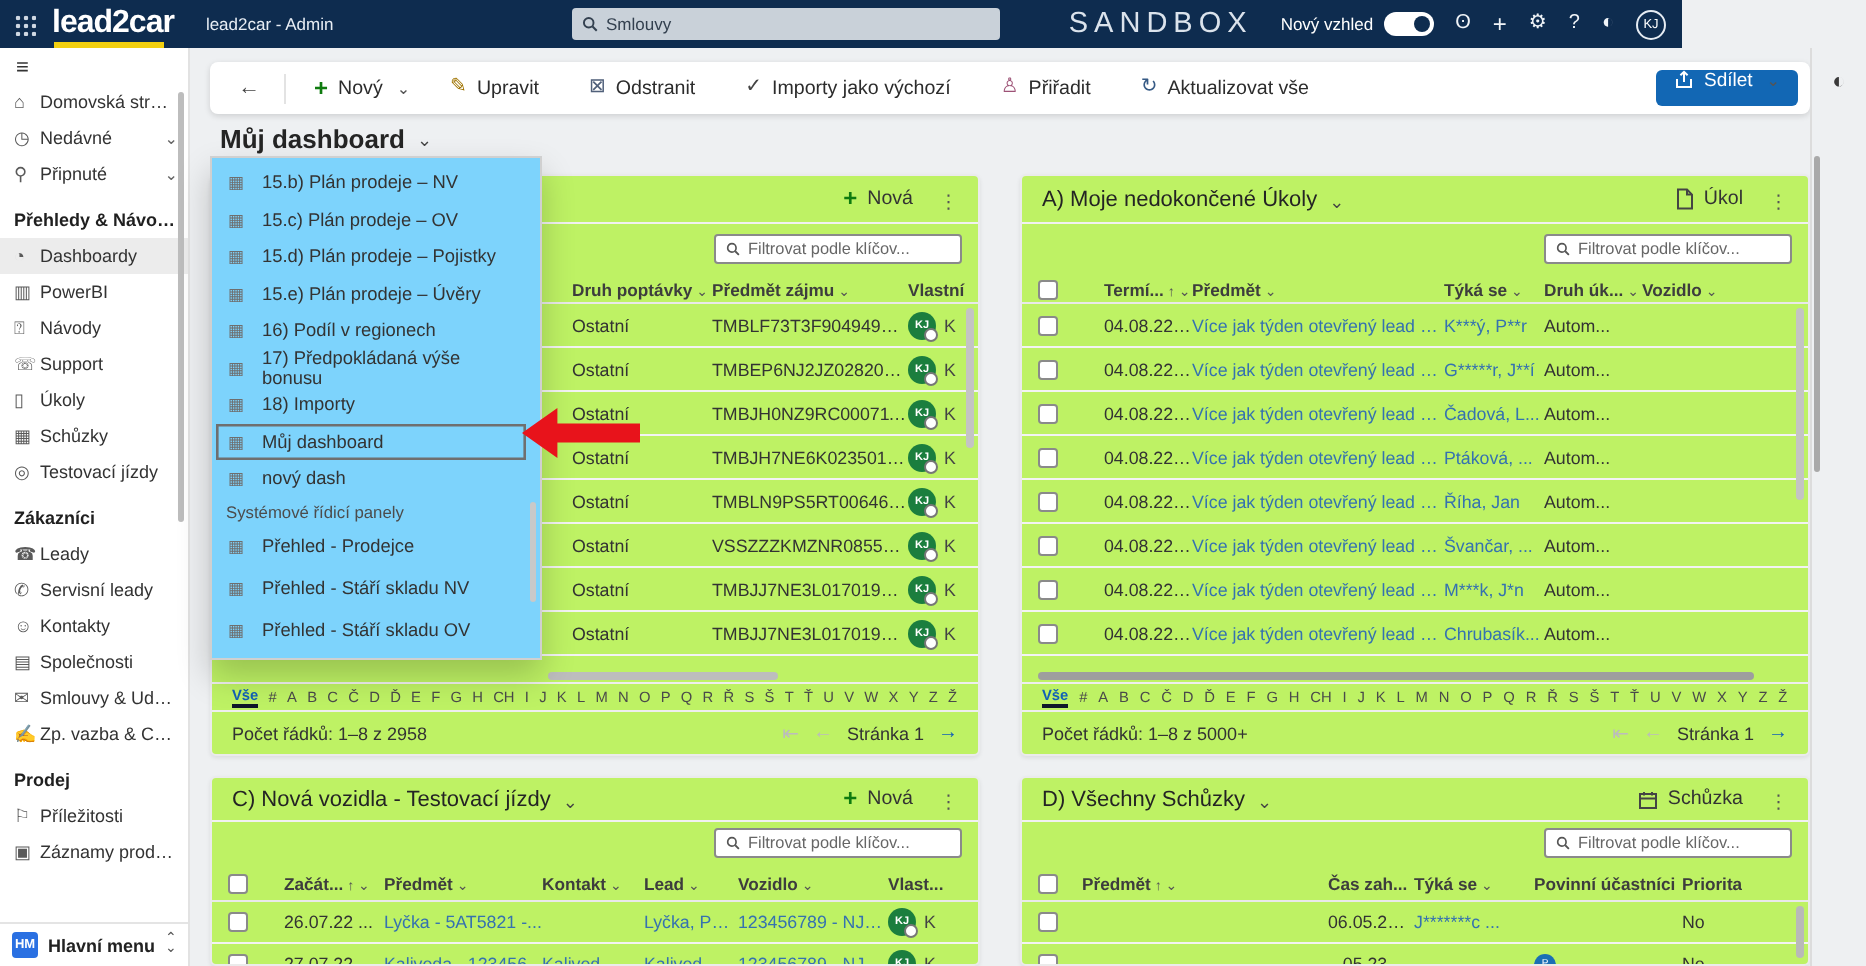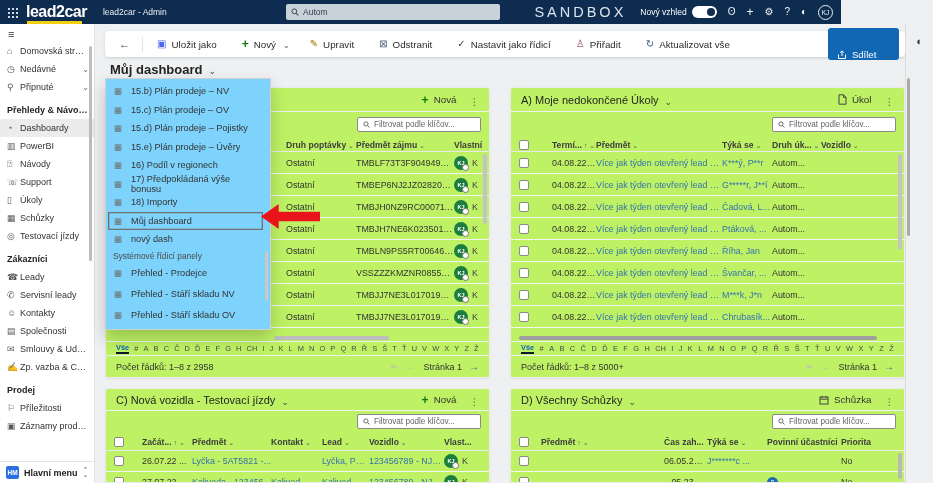--- a/index.html
+++ b/index.html
@@ -76,21 +76,21 @@
 
 
 #cmdbar{position:absolute;left:105px;top:31px;width:800px;height:26px;background:#fff;border-radius:4px;box-shadow:0 1px 3px rgba(0,0,0,.14);display:flex;align-items:center;padding:0 6px;z-index:10}
 .back{font-size:11px;color:#444;padding:0 8px}
 .back::before{content:"←"}
 .vdiv{width:1px;height:15px;background:#e3e3e3;margin:0 4px}
 .cmd-list{display:flex;align-items:center;height:100%}
 .cmd-btn{display:flex;align-items:center;gap:5px;font-size:9.8px;color:#2c2c2c;padding:0 10px;height:100%}
 .c-ico{font-size:10px;line-height:1}
 .c-chev[data-x="y"]::before{content:"⌄";font-size:8px;color:#555;margin-left:2px}
-.share{margin-left:auto;background:#1267b4;color:#fff;height:32px;border:none;border-radius:3px;display:flex;align-items:flex-end;gap:5px;padding:0 9px;font-size:9.5px;font-family:inherit}
+.share{margin-left:auto;background:#1267b4;color:#fff;height:18px;border:none;border-radius:3px;display:flex;align-items:flex-start;gap:5px;padding:0 9px;font-size:9.5px;font-family:inherit}
 
 
 #pgtitle{position:absolute;left:110px;top:60px;display:flex;align-items:center;gap:6px;z-index:45}
 #pgtitle b{font-size:13px;color:#242424}
 .t-chev::before{content:"⌄";font-size:9px;color:#444}
 #dropdown{position:absolute;left:105px;top:78px;width:166px;height:252px;background:#7dd3fc;border:1px solid #d0d0d0;box-shadow:0 8px 16px rgba(0,0,0,.2);z-index:40;padding-top:3px;overflow:hidden}
 .dd-item{height:18.5px;display:flex;align-items:center;gap:7px;padding:0 8px;font-size:9.2px;color:#333}
 .dd-item .s-icon{font-size:8.5px;color:#6e6e6e;width:10px}
 .dd-item[data-variant="selected"]{box-shadow:inset 0 0 0 1.3px #6f6f6f;margin:0 7px 0 2px;padding:0 6px}
 .dd-sec{height:14px;display:flex;align-items:flex-end;padding:0 7px 2px;font-size:8.4px;color:#4c4c4c}
@@ -181,21 +181,21 @@
 
 <div id="topbar">
   <div class="waffle"></div>
   <div class="logo">lead2car</div>
   <div class="apptitle">lead2car - Admin</div>
   <div class="tb-search">
     <svg width="8" height="8" viewBox="0 0 10 10">
         <circle cx="4.2" cy="4.2" r="3" fill="none" stroke="#33404f" stroke-width="1.2"></circle>
         <line x1="6.6" y1="6.6" x2="9.2" y2="9.2" stroke="#33404f" stroke-width="1.3"></line>
       </svg>
-    <span>Autom</span>
+    <span>Smlouvy</span>
   </div>
   <div class="tb-right">
     <span class="sandbox">SANDBOX</span>
     <span class="newlook">
       <span>Nový vzhled</span>
       <span class="toggle"></span>
     </span>
     <span class="tb-ico ico-bulb"></span>
     <span class="tb-ico ico-plus"></span>
     <span class="tb-ico ico-gear"></span>
@@ -342,25 +342,20 @@
     <b>Hlavní menu</b>
     <span class="updown"></span>
   </div>
 </div>
 
 <div id="cmdbar">
   <span class="back"></span>
   <span class="vdiv"></span>
   <div class="cmd-list">
 
-      <div class="cmd-btn">
-        <span class="c-ico" data-icon="save-icon"></span>
-        <span>Uložit jako</span>
-        <span class="c-chev"></span>
-      </div>
 
       <div class="cmd-btn">
         <span class="c-ico" data-icon="plus-icon"></span>
         <span>Nový</span>
         <span class="c-chev" data-x="y"></span>
       </div>
 
       <div class="cmd-btn">
         <span class="c-ico" data-icon="pencil-icon"></span>
         <span>Upravit</span>
@@ -368,21 +363,21 @@
       </div>
 
       <div class="cmd-btn">
         <span class="c-ico" data-icon="trash-icon"></span>
         <span>Odstranit</span>
         <span class="c-chev"></span>
       </div>
 
       <div class="cmd-btn">
         <span class="c-ico" data-icon="check-icon"></span>
-        <span>Nastavit jako řídicí</span>
+        <span>Importy jako výchozí</span>
         <span class="c-chev"></span>
       </div>
 
       <div class="cmd-btn">
         <span class="c-ico" data-icon="person-icon"></span>
         <span>Přiřadit</span>
         <span class="c-chev"></span>
       </div>
 
       <div class="cmd-btn">

